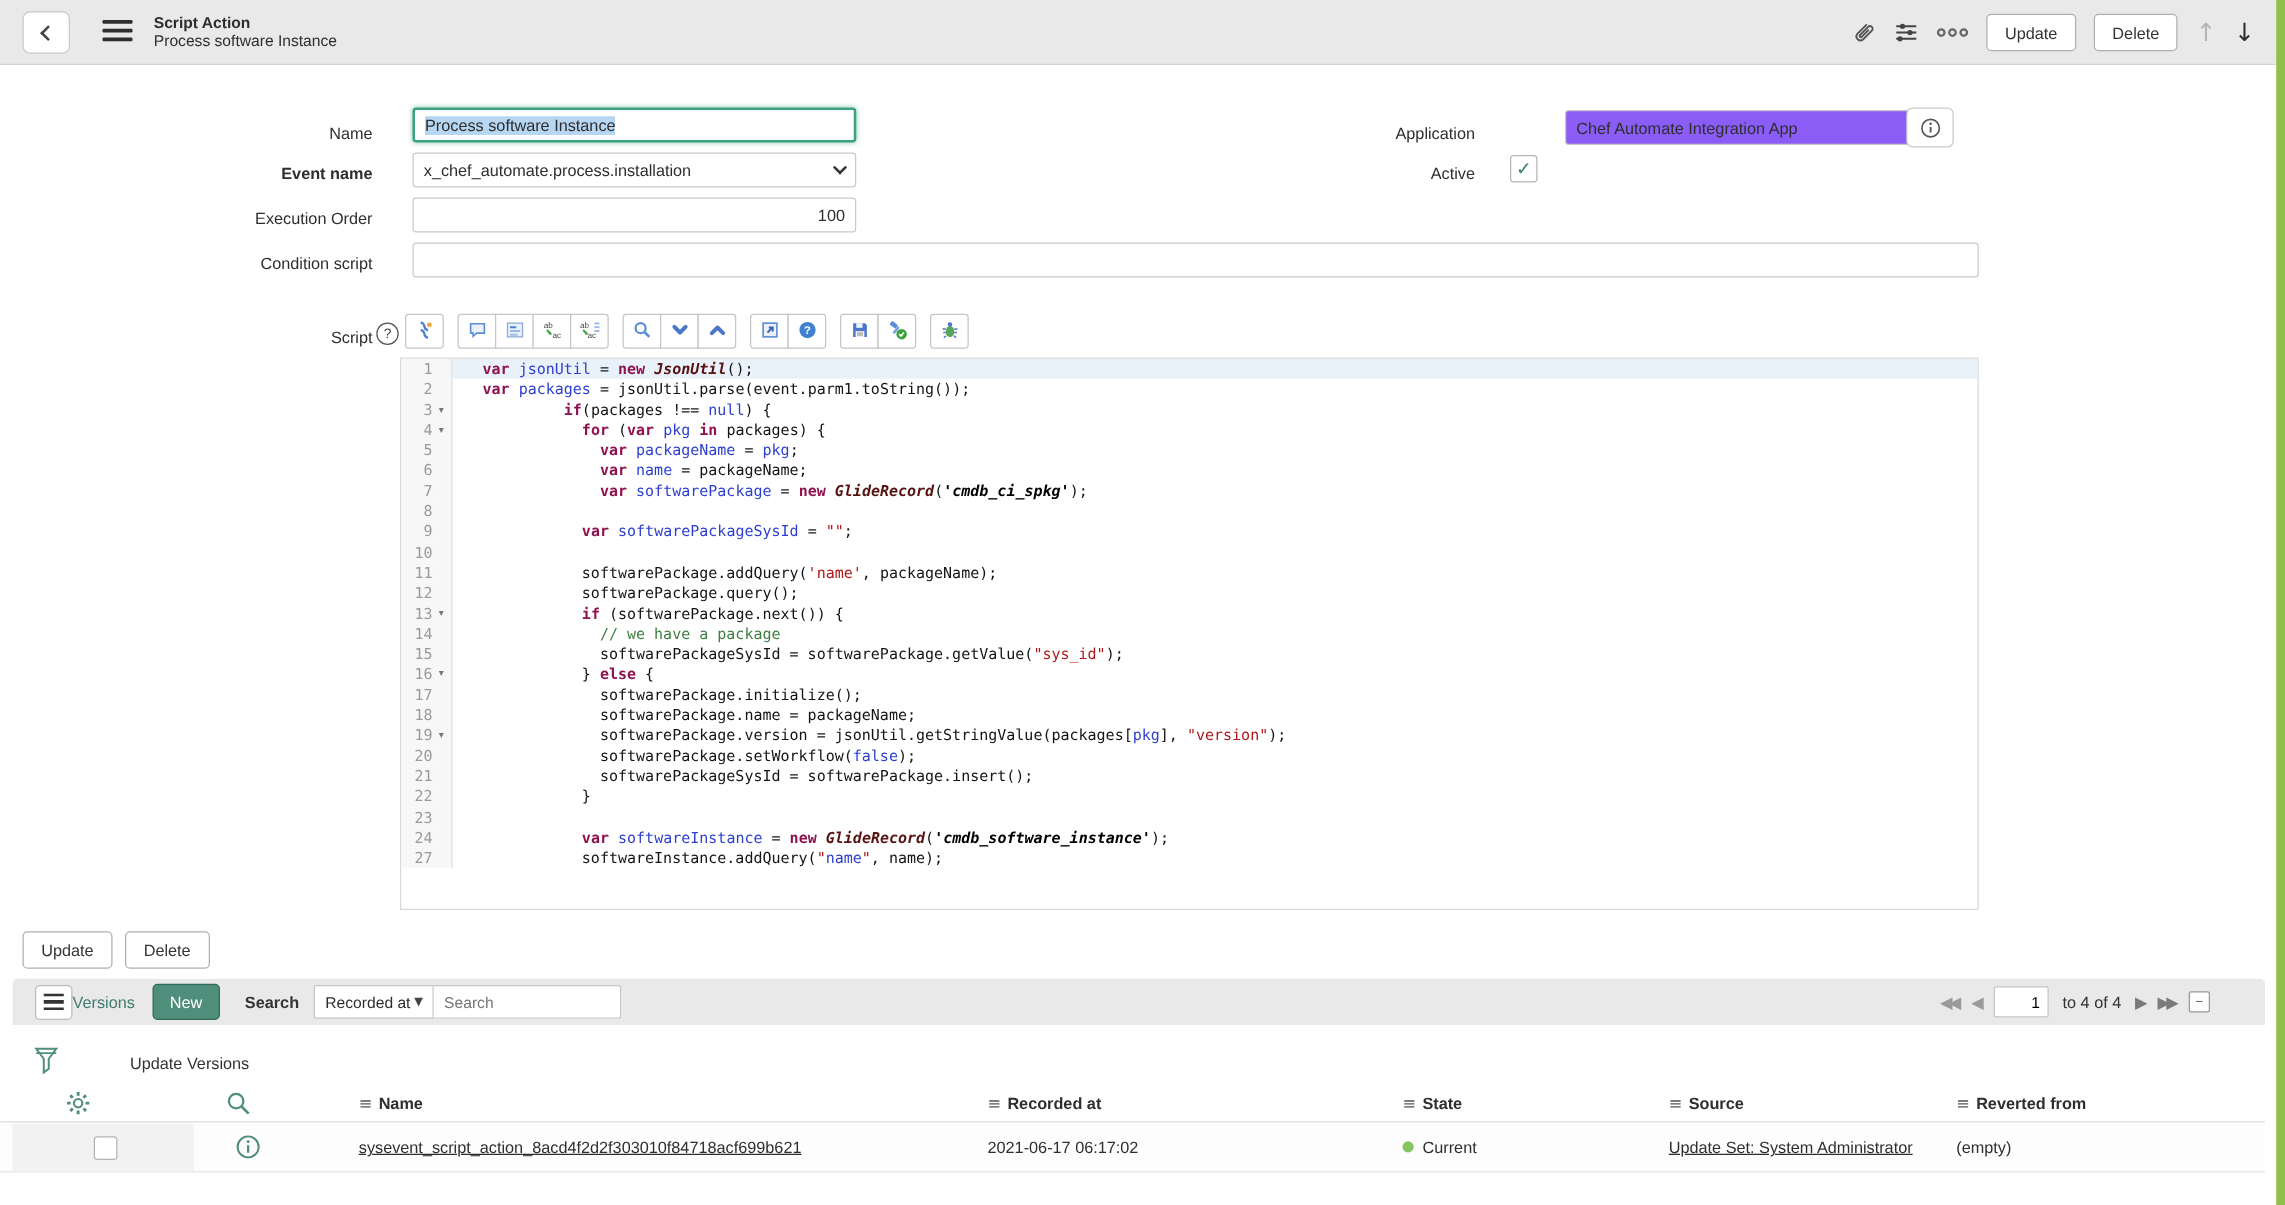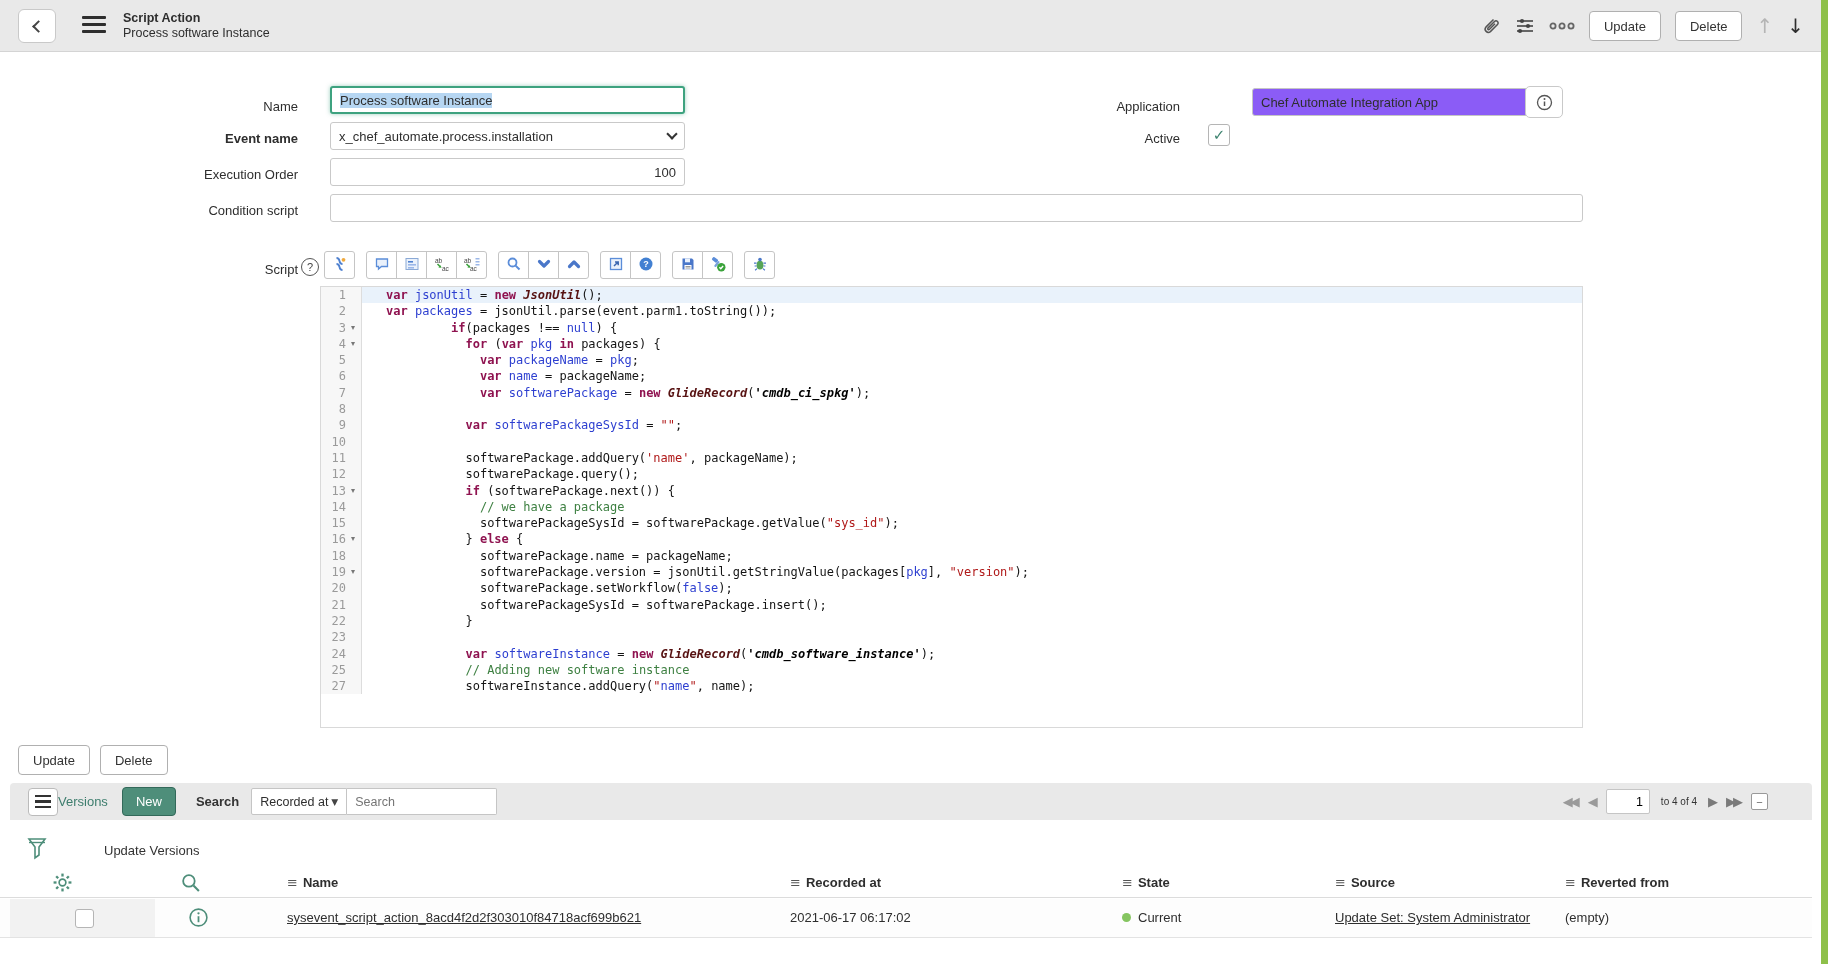--- a/index.html
+++ b/index.html
@@ -94,21 +94,21 @@
                 font-size:12.5px; display:flex; align-items:center; justify-content:space-between;
                 padding:0 8px; cursor:pointer; border-radius:2px 0 0 2px; }
   .rec-select .tri { font-size:9px; color:#444; font-family:"DejaVu Sans",sans-serif; }
   .lb-search { width:150px; height:27px; border:1px solid #c5c5c5; border-left:none; font-size:12.5px; padding:0 8px;
                font-family:"Liberation Sans",sans-serif; border-radius:0 2px 2px 0; }
   .paging { position:absolute; right:44px; display:flex; align-items:center; gap:11px; font-family:"DejaVu Sans",sans-serif; }
   .pg-arrow { font-size:13px; border:none; background:none; cursor:pointer; letter-spacing:-3px; }
   .pg-arrow.dis { color:#9a9a9a; } .pg-arrow.en { color:#7a7a7a; }
   .pg-input { width:44px; height:25px; border:1px solid #c5c5c5; text-align:right; font-size:12.5px; padding-right:6px;
               font-family:"Liberation Sans",sans-serif; border-radius:2px; }
-  .pg-range { font-size:10px; color:#333; font-family:"Liberation Sans",sans-serif; }
+  .pg-range { font-size:13px; color:#333; font-family:"Liberation Sans",sans-serif; }
   .collapse-btn { width:17px; height:17px; border:1px solid #999; border-radius:2px; background:#fff; color:#666;
                   font-size:11px; line-height:14px; text-align:center; cursor:pointer; }
 
   
   .list-sub { position:absolute; left:0; top:836px; height:30px; width:1812px; }
   .funnel { position:absolute; left:26px; top:0; cursor:pointer; }
   .upd-ver { position:absolute; left:60px; top:7px; font-size:13px; color:#333;margin-left:44px; }
   .list-header { position:absolute; left:0; top:870px; height:28px; width:1812px; border-bottom:1px solid #dcdcdc; }
   .col { position:absolute; top:5px; font-size:13px; font-weight:bold; color:#2e2e2e; white-space:nowrap; cursor:pointer; }
   .col .hb { font-family:"DejaVu Sans",sans-serif; font-weight:normal; color:#555; margin-right:5px; }
@@ -331,28 +331,28 @@
         <div class="code-line"><span class="gutter-cell">7</span><span class="fold"></span><span class="code-text"><span class="tk-p">             </span><span class="tk-kw">var</span><span class="tk-p"> </span><span class="tk-v">softwarePackage</span><span class="tk-p"> = </span><span class="tk-kw">new</span><span class="tk-p"> </span><span class="tk-cls">GlideRecord</span><span class="tk-p">(</span><span class="tk-st">'cmdb_ci_spkg'</span><span class="tk-p">);</span></span></div>
         <div class="code-line"><span class="gutter-cell">8</span><span class="fold"></span><span class="code-text"></span></div>
         <div class="code-line"><span class="gutter-cell">9</span><span class="fold"></span><span class="code-text"><span class="tk-p">           </span><span class="tk-kw">var</span><span class="tk-p"> </span><span class="tk-v">softwarePackageSysId</span><span class="tk-p"> = </span><span class="tk-s">""</span><span class="tk-p">;</span></span></div>
         <div class="code-line"><span class="gutter-cell">10</span><span class="fold"></span><span class="code-text"></span></div>
         <div class="code-line"><span class="gutter-cell">11</span><span class="fold"></span><span class="code-text"><span class="tk-p">           softwarePackage.addQuery(</span><span class="tk-s">'name'</span><span class="tk-p">, packageName);</span></span></div>
         <div class="code-line"><span class="gutter-cell">12</span><span class="fold"></span><span class="code-text"><span class="tk-p">           softwarePackage.query();</span></span></div>
         <div class="code-line"><span class="gutter-cell">13</span><span class="fold">▾</span><span class="code-text"><span class="tk-p">           </span><span class="tk-kw">if</span><span class="tk-p"> (softwarePackage.next()) {</span></span></div>
         <div class="code-line"><span class="gutter-cell">14</span><span class="fold"></span><span class="code-text"><span class="tk-p">             </span><span class="tk-c">// we have a package</span></span></div>
         <div class="code-line"><span class="gutter-cell">15</span><span class="fold"></span><span class="code-text"><span class="tk-p">             softwarePackageSysId = softwarePackage.getValue(</span><span class="tk-s">"sys_id"</span><span class="tk-p">);</span></span></div>
         <div class="code-line"><span class="gutter-cell">16</span><span class="fold">▾</span><span class="code-text"><span class="tk-p">           } </span><span class="tk-kw">else</span><span class="tk-p"> {</span></span></div>
+        <div class="code-line"><span class="gutter-cell">17</span><span class="fold"></span><span class="code-text"><span class="tk-p">             softwarePackage.initialize();</span></span></div>
         <div class="code-line"><span class="gutter-cell">18</span><span class="fold"></span><span class="code-text"><span class="tk-p">             softwarePackage.name = packageName;</span></span></div>
         <div class="code-line"><span class="gutter-cell">19</span><span class="fold">▾</span><span class="code-text"><span class="tk-p">             softwarePackage.version = jsonUtil.getStringValue(packages[</span><span class="tk-v">pkg</span><span class="tk-p">], </span><span class="tk-s">"version"</span><span class="tk-p">);</span></span></div>
         <div class="code-line"><span class="gutter-cell">20</span><span class="fold"></span><span class="code-text"><span class="tk-p">             softwarePackage.setWorkflow(</span><span class="tk-v">false</span><span class="tk-p">);</span></span></div>
         <div class="code-line"><span class="gutter-cell">21</span><span class="fold"></span><span class="code-text"><span class="tk-p">             softwarePackageSysId = softwarePackage.insert();</span></span></div>
         <div class="code-line"><span class="gutter-cell">22</span><span class="fold"></span><span class="code-text"><span class="tk-p">           }</span></span></div>
         <div class="code-line"><span class="gutter-cell">23</span><span class="fold"></span><span class="code-text"></span></div>
         <div class="code-line"><span class="gutter-cell">24</span><span class="fold"></span><span class="code-text"><span class="tk-p">           </span><span class="tk-kw">var</span><span class="tk-p"> </span><span class="tk-v">softwareInstance</span><span class="tk-p"> = </span><span class="tk-kw">new</span><span class="tk-p"> </span><span class="tk-cls">GlideRecord</span><span class="tk-p">(</span><span class="tk-st">'cmdb_software_instance'</span><span class="tk-p">);</span></span></div>
-        <div class="code-line"><span class="gutter-cell">25</span><span class="fold"></span><span class="code-text"><span class="tk-p">           </span><span class="tk-c">// Adding new software instance</span></span></div>
         <div class="code-line"><span class="gutter-cell">27</span><span class="fold"></span><span class="code-text"><span class="tk-p">           softwareInstance.addQuery(</span><span class="tk-s">"</span><span class="tk-v">name</span><span class="tk-s">"</span><span class="tk-p">, name);</span></span></div>
       </div>
   </div>
 
   <div class="bottom-btns">
     <button class="btn">Update</button>
     <button class="btn">Delete</button>
   </div>
 
   <div class="listbar">

